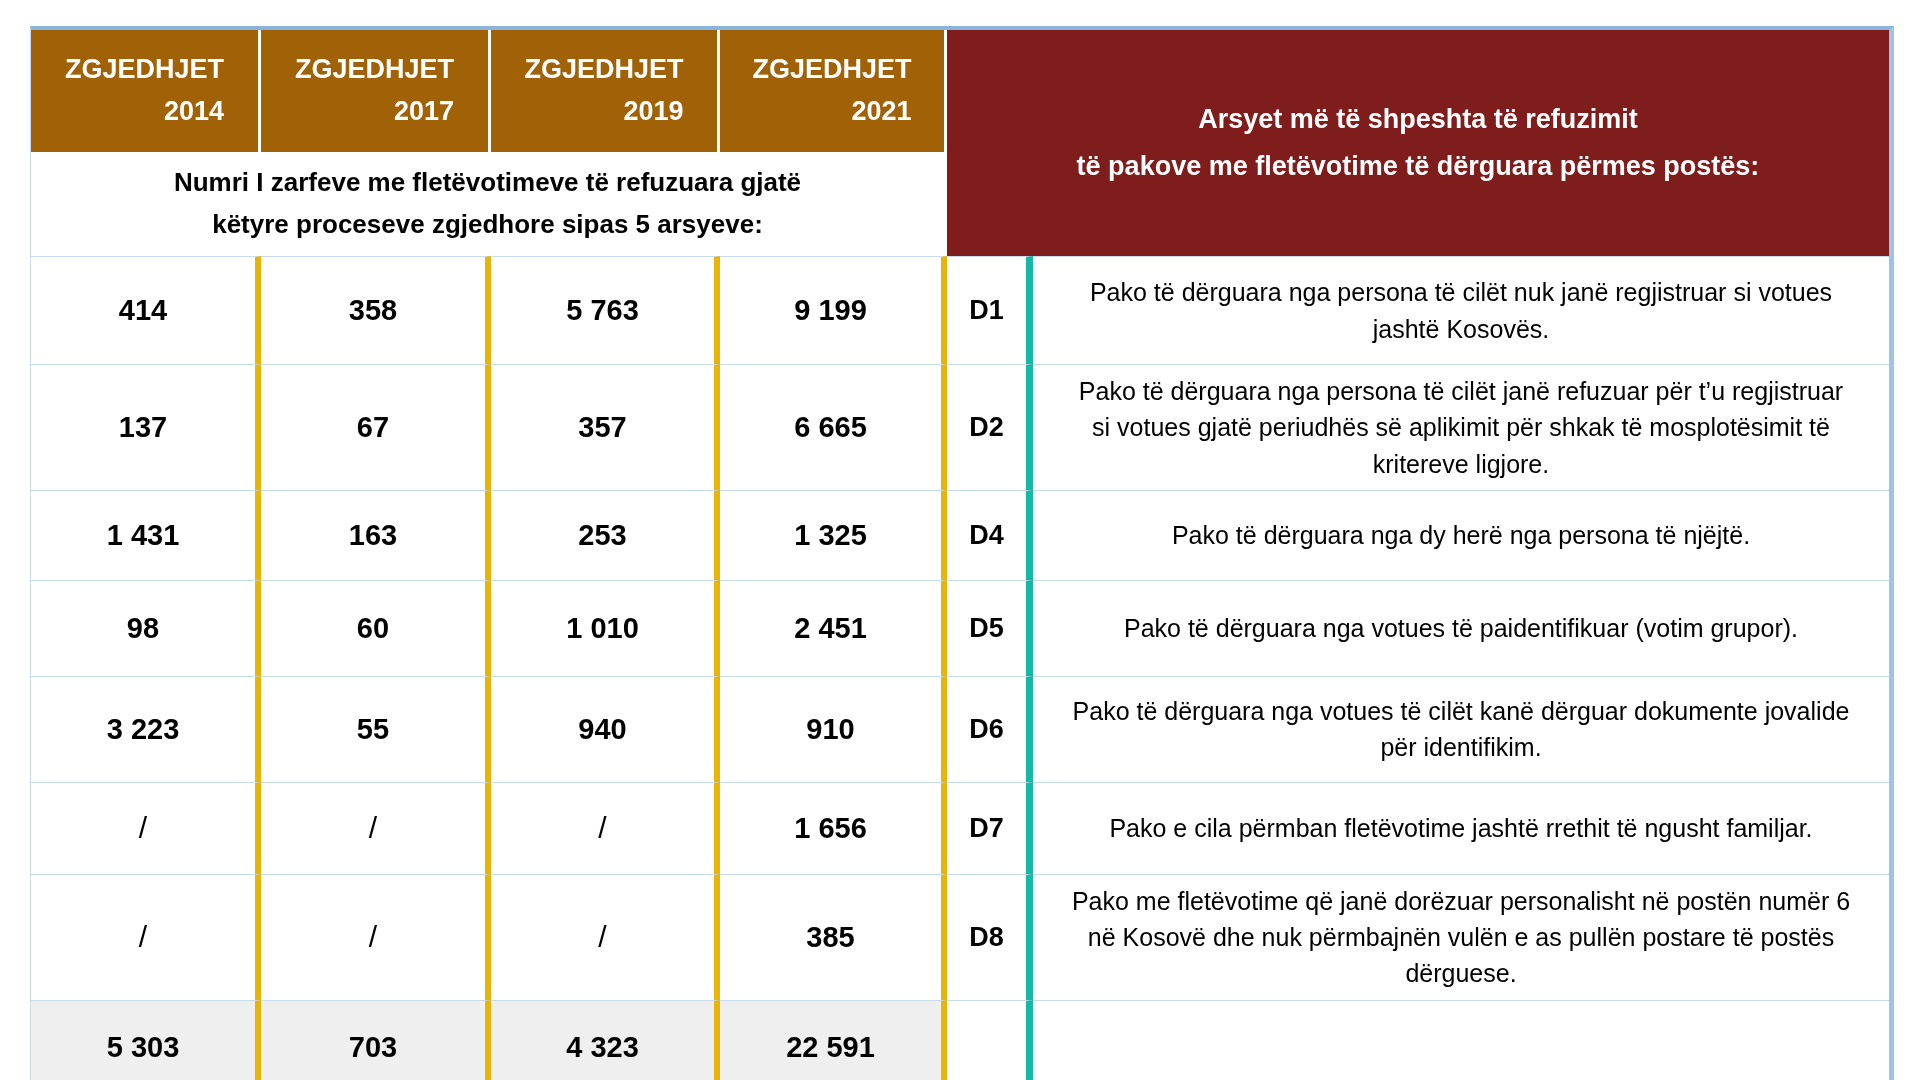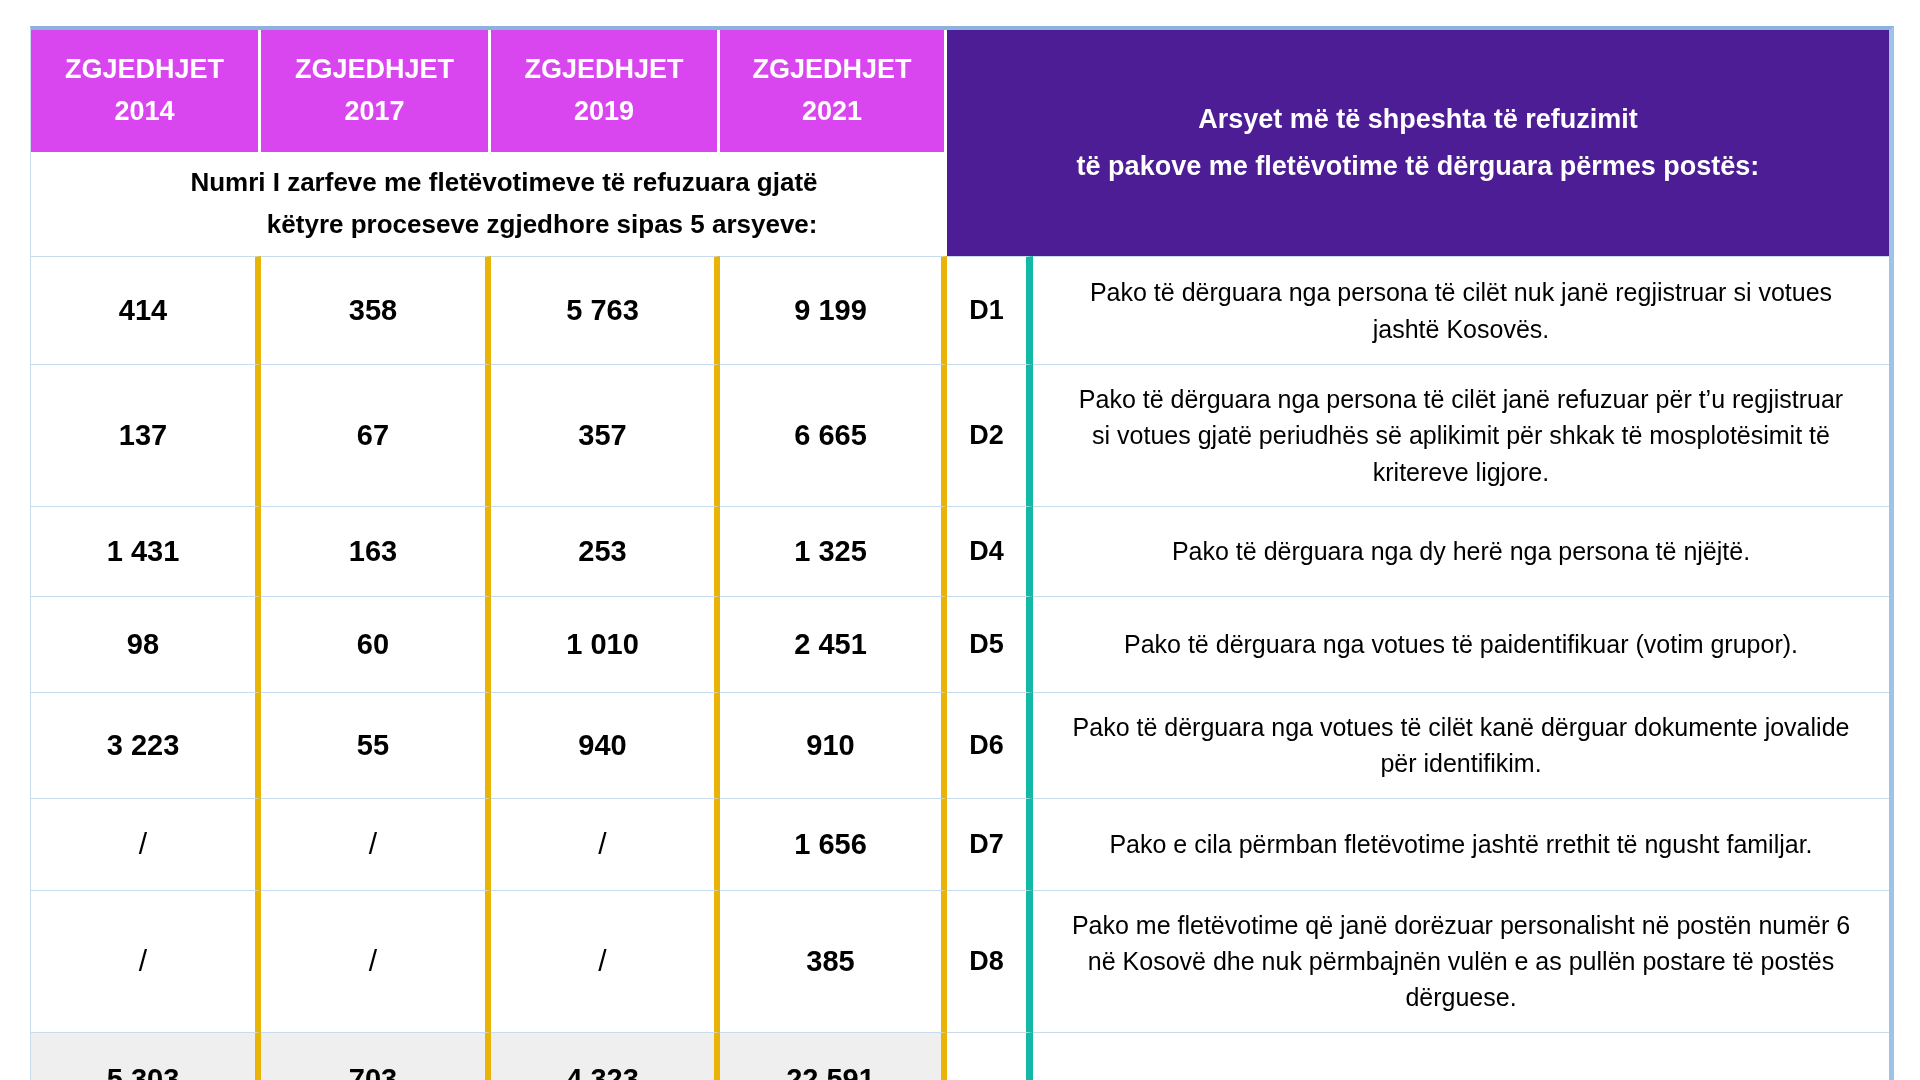--- a/index.html
+++ b/index.html
@@ -13,43 +13,43 @@
     border-top:4px solid #8ab4dd;
     border-left:1px solid #c9dcee;
     border-right:5px solid #9dc3e6;
     border-bottom:5px solid #bdd7ee;
     background:#fff;
   }
   .cell{display:flex;align-items:center;justify-content:center;box-sizing:border-box;}
 
   
   .hdr{
-    background:#d946ef;color:#fff;font-weight:bold;font-size:27px;
-    text-align:center;line-height:1.55;border-right:3px solid #ffffff;
+    background:#a16207;color:#fff;font-weight:bold;font-size:27px;
+    text-align:right;line-height:1.55;border-right:3px solid #ffffff;
   }
   
   .mega{
     grid-column:5 / 7;grid-row:1 / 3;
-    background:#4c1d95;color:#fff;font-weight:bold;font-size:27px;
+    background:#7f1d1d;color:#fff;font-weight:bold;font-size:27px;
     text-align:center;line-height:1.75;
   }
   
   .subhdr{
     grid-column:1 / 5;grid-row:2;
     background:#fff;color:#000;font-weight:bold;font-size:26px;
     text-align:center;line-height:1.6;border-right:3px solid #ffffff;
   }
-  .subhdr .inner{max-width:660px;text-align:right;}
+  .subhdr .inner{max-width:660px;}
 
   
   .num,.code,.reason{border-top:1px solid #c9dcee;}
   .num{border-right:6px solid #eab308;font-weight:bold;font-size:29px;color:#000;}
   .num.slash{font-weight:400;font-size:30px;}
   .code{border-right:7px solid #14b8a6;font-weight:bold;font-size:27px;color:#000;}
-  .reason{font-size:25px;color:#000;text-align:center;line-height:1.45;padding:16px 34px;}
+  .reason{font-size:25px;color:#000;text-align:center;line-height:1.45;padding:8px 34px;}
 
   .totals-bg{background:#f0eff0;}
 </style>
 </head>
 <body>
 
 <div class="page">
   <div class="tbl">
 
     <div class="cell hdr">

